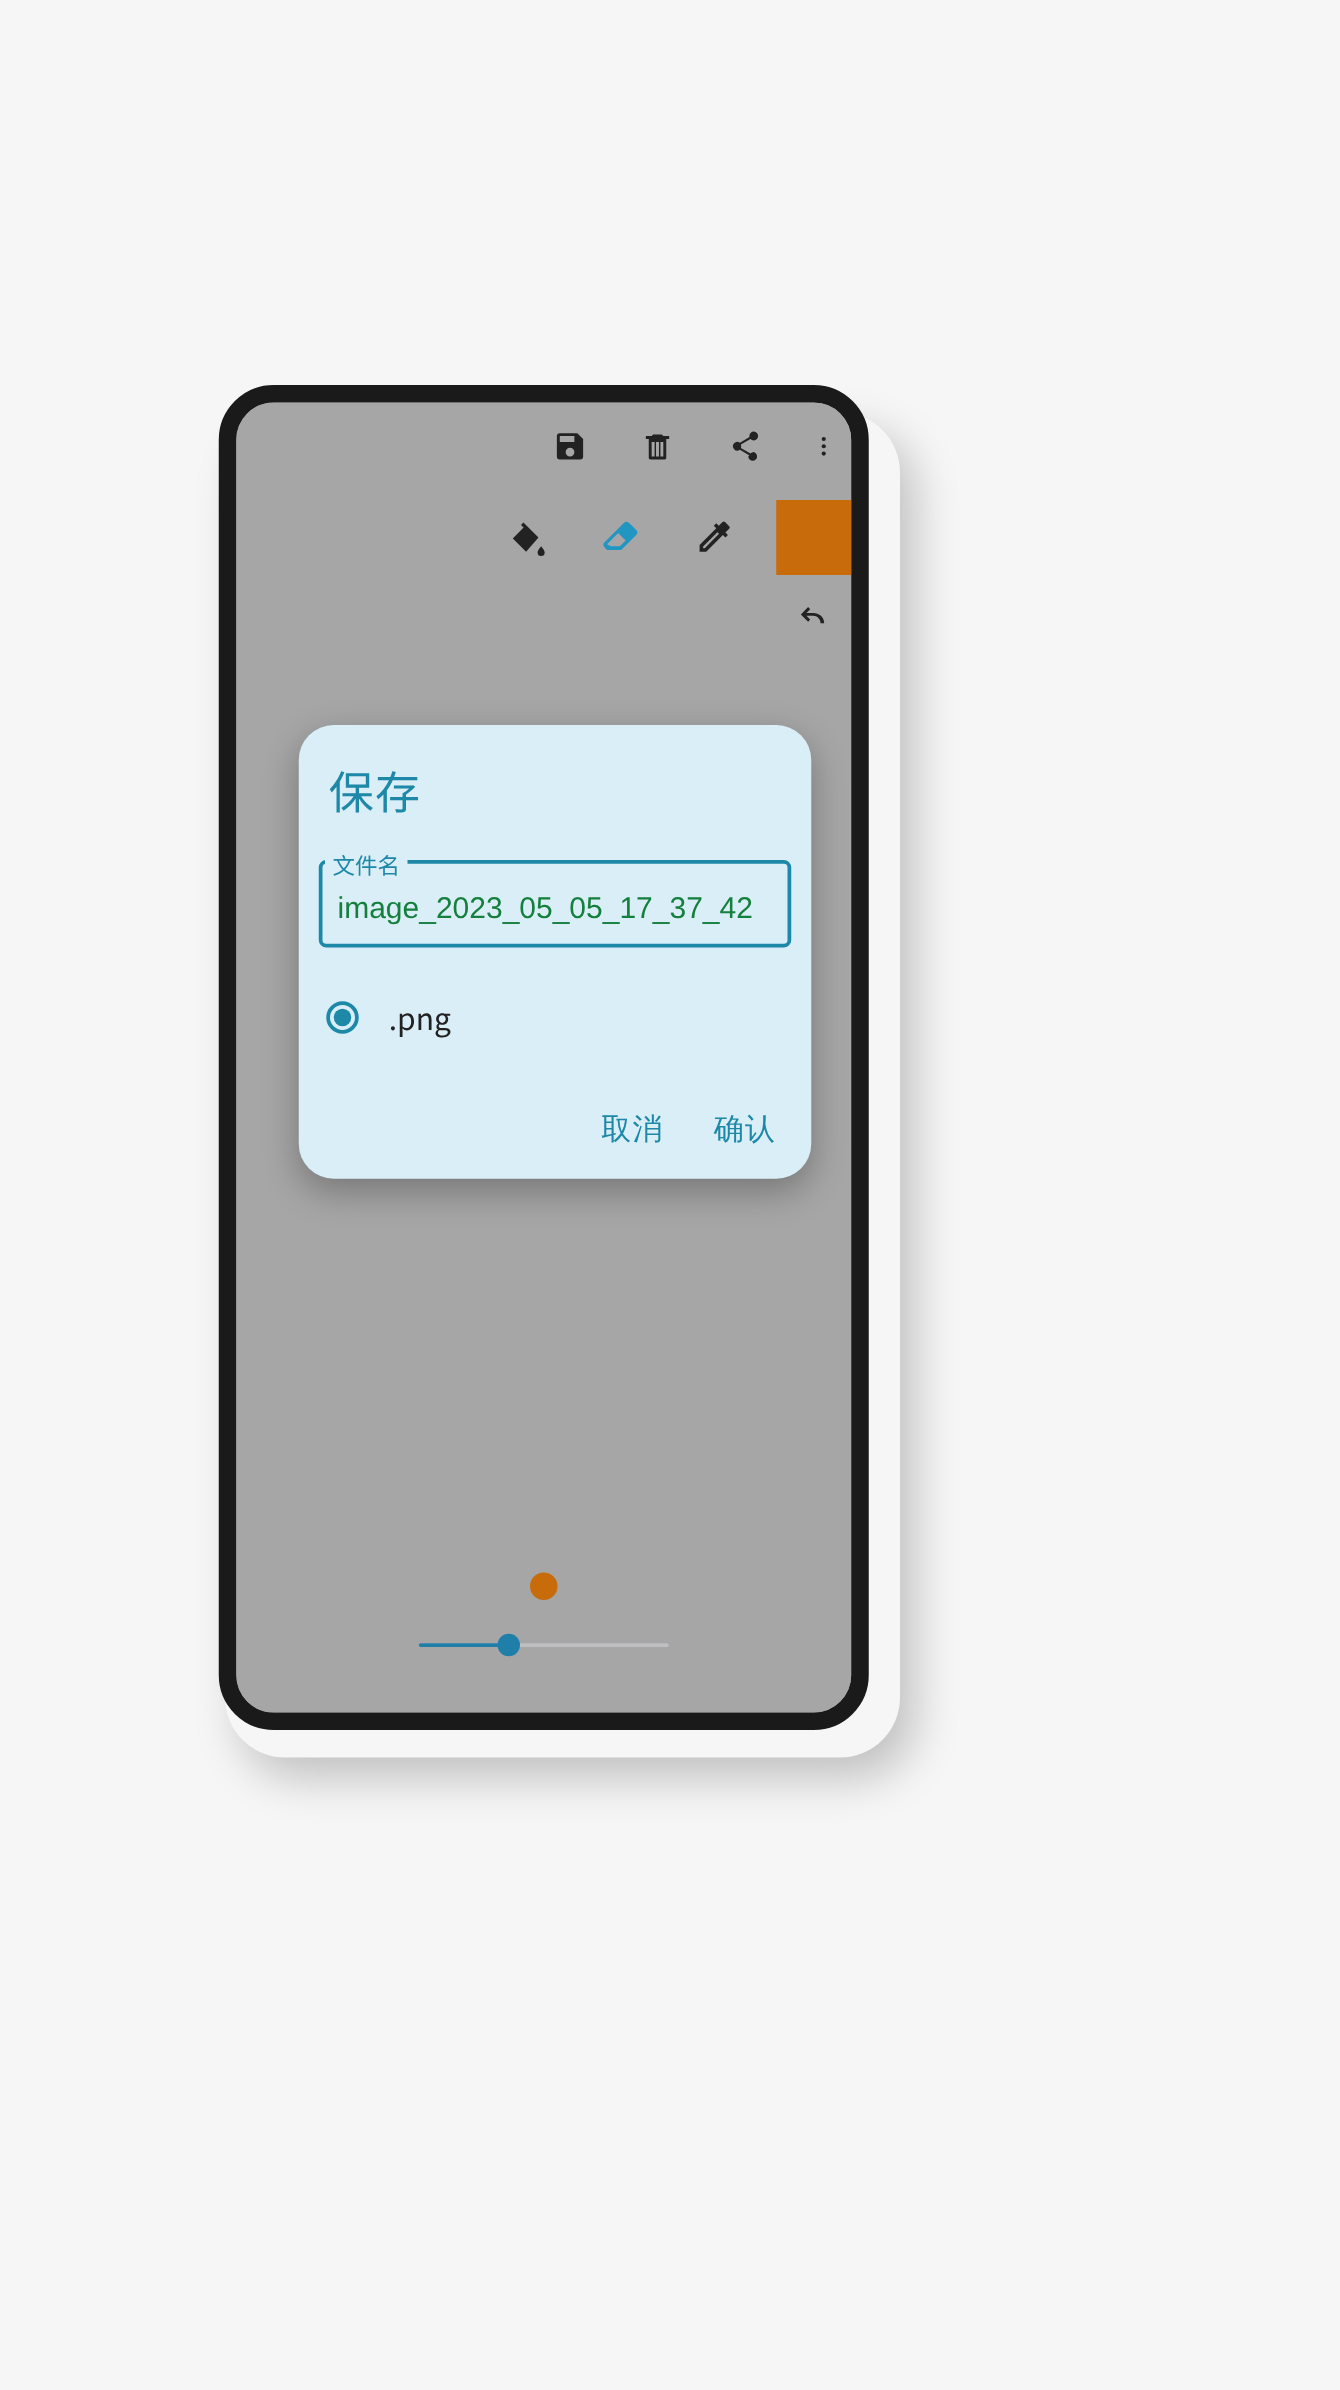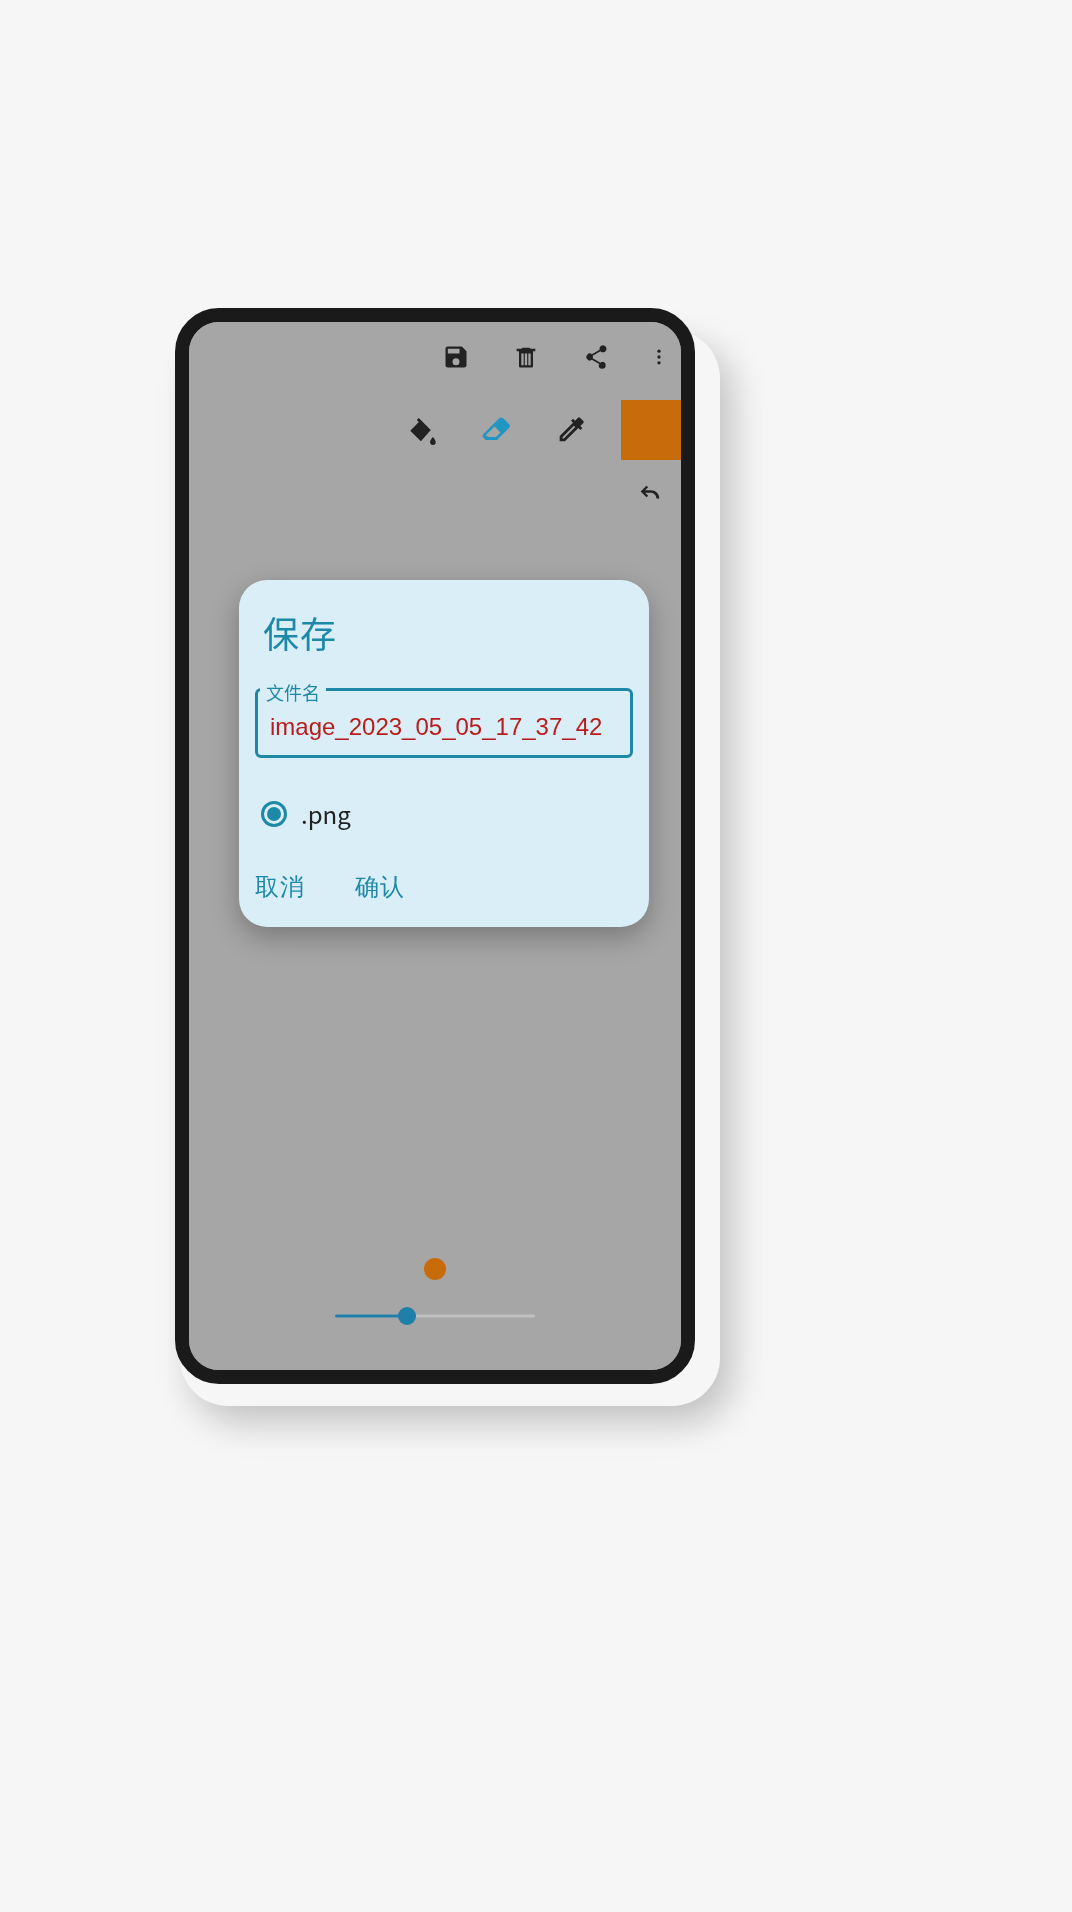--- a/index.html
+++ b/index.html
@@ -190,29 +190,29 @@
     padding: 0 6px;
     color: #1e88a8;
     font-size: 18px;
   }
   .text-field-input {
     border: none;
     outline: none;
     background: transparent;
     width: 100%;
     font-size: 24px;
-    color: #b91c1c;
+    color: #15803d;
     caret-color: #1e88a8;
   }
 
   
   .radio-item {
     display: flex;
     align-items: center;
-    gap: 14px;
+    gap: 24px;
     padding: 16px 6px;
     cursor: pointer;
   }
   .radio-circle {
     width: 26px;
     height: 26px;
     border: 3px solid #5c6b70;
     border-radius: 50%;
     position: relative;
     flex: 0 0 auto;
@@ -230,22 +230,23 @@
     background: #1e88a8;
   }
   .radio-label {
     font-size: 24px;
     color: #222;
   }
 
   
   .dialog-actions {
     display: flex;
-    gap: 50px;
-    margin-top: 24px;
+    justify-content: flex-end;
+    gap: 40px;
+    margin-top: 40px;
     padding-right: 12px;
     padding-bottom: 10px;
   }
   .dialog-btn {
     background: none;
     border: none;
     color: #1e88a8;
     font-size: 24px;
     font-weight: 500;
     cursor: pointer;

